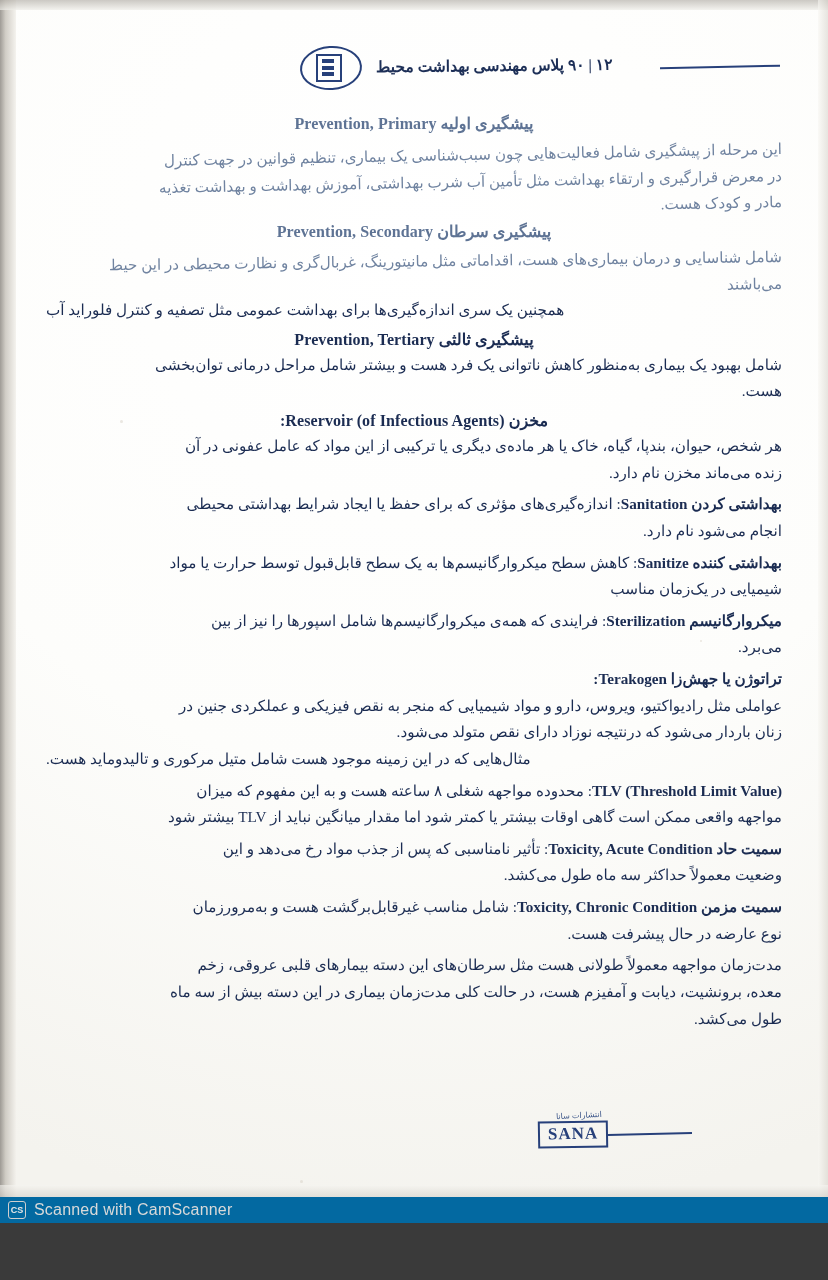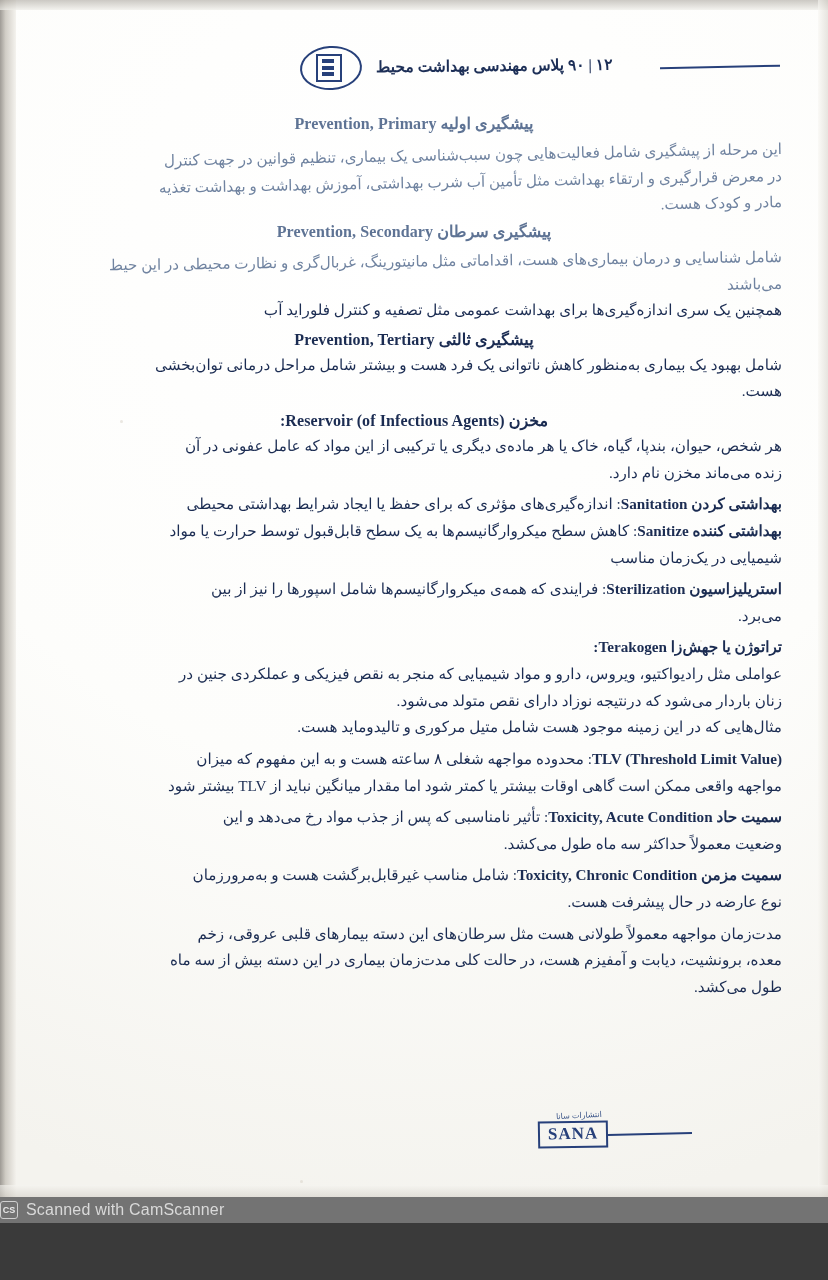--- a/index.html
+++ b/index.html
@@ -116,21 +116,21 @@
     text-align: right;
     color: #1b2c52;
   }
   .para {
     font-size: 15.2px;
     line-height: 1.62;
     margin: 0 0 7px 0;
     text-align: justify;
     text-justify: inter-word;
   }
-  .para.center { text-align: right; }
+  .para.center { text-align: left; }
   .para.rightonly { text-align: right; }
   .heading {
     font-size: 16px;
     font-weight: 700;
     margin: 6px 0 4px 0;
     text-align: center;
     letter-spacing: .1px;
   }
   .inline-term {
     font-weight: 700;
@@ -176,24 +176,25 @@
     width: 84px; height: 2px;
     background: #27407a;
     transform: rotate(-1.5deg);
   }
 
   
   .cs-bar {
     position: absolute;
     left: 0; right: 0; bottom: 0;
     height: 26px;
-    background: #737373;
+    background: #0369a1;
     display: flex;
     align-items: center;
     gap: 8px;
+    padding-left: 8px;
     direction: ltr;
   }
   .cs-logo {
     width: 16px; height: 16px;
     border: 1.5px solid #cfcfcf;
     border-radius: 3px;
     color: #e8e8e8;
     font-family: "Liberation Sans", sans-serif;
     font-size: 9px;
     font-weight: 700;
@@ -262,25 +263,26 @@
 
     <div class="heading">پیشگیری ثالثی Prevention, Tertiary</div>
     <div class="para tight">شامل بهبود یک بیماری به‌منظور کاهش ناتوانی یک فرد هست و بیشتر شامل مراحل درمانی توان‌بخشی</div>
     <div class="para rightonly">هست.</div>
 
     <div class="heading">مخزن Reservoir (of Infectious Agents):</div>
     <div class="para tight">هر شخص، حیوان، بندپا، گیاه، خاک یا هر ماده‌ی دیگری یا ترکیبی از این مواد که عامل عفونی در آن</div>
     <div class="para rightonly">زنده می‌ماند مخزن نام دارد.</div>
 
     <div class="para tight"><span class="inline-term">بهداشتی کردن Sanitation</span><span>: اندازه‌گیری‌های مؤثری که برای حفظ یا ایجاد شرایط بهداشتی محیطی</span></div>
+    <div class="para rightonly">انجام می‌شود نام دارد.</div>
 
     <div class="para tight"><span class="inline-term">بهداشتی کننده Sanitize</span><span>: کاهش سطح میکروارگانیسم‌ها به یک سطح قابل‌قبول توسط حرارت یا مواد</span></div>
     <div class="para rightonly">شیمیایی در یک‌زمان مناسب</div>
 
-    <div class="para tight"><span class="inline-term">استریلیزاسیون Sterilization</span><span>: فرایندی که همه‌ی میکروارگانیسم‌ها شامل اسپورها را نیز از بین</span></div>
+    <div class="para tight"><span class="inline-term">میکروارگانیسم Sterilization</span><span>: فرایندی که همه‌ی میکروارگانیسم‌ها شامل اسپورها را نیز از بین</span></div>
     <div class="para rightonly">می‌برد.</div>
 
     <div class="para rightonly tight"><span class="inline-term">تراتوژن یا جهش‌زا Terakogen:</span></div>
     <div class="para tight">عواملی مثل رادیواکتیو، ویروس، دارو و مواد شیمیایی که منجر به نقص فیزیکی و عملکردی جنین در</div>
     <div class="para rightonly tight">زنان باردار می‌شود که درنتیجه نوزاد دارای نقص متولد می‌شود.</div>
     <div class="para center">مثال‌هایی که در این زمینه موجود هست شامل متیل مرکوری و تالیدوماید هست.</div>
 
     <div class="para tight"><span class="inline-term">TLV (Threshold Limit Value)</span><span>: محدوده مواجهه شغلی ۸ ساعته هست و به این مفهوم که میزان</span></div>
     <div class="para">مواجهه واقعی ممکن است گاهی اوقات بیشتر یا کمتر شود اما مقدار میانگین نباید از TLV بیشتر شود</div>
 

